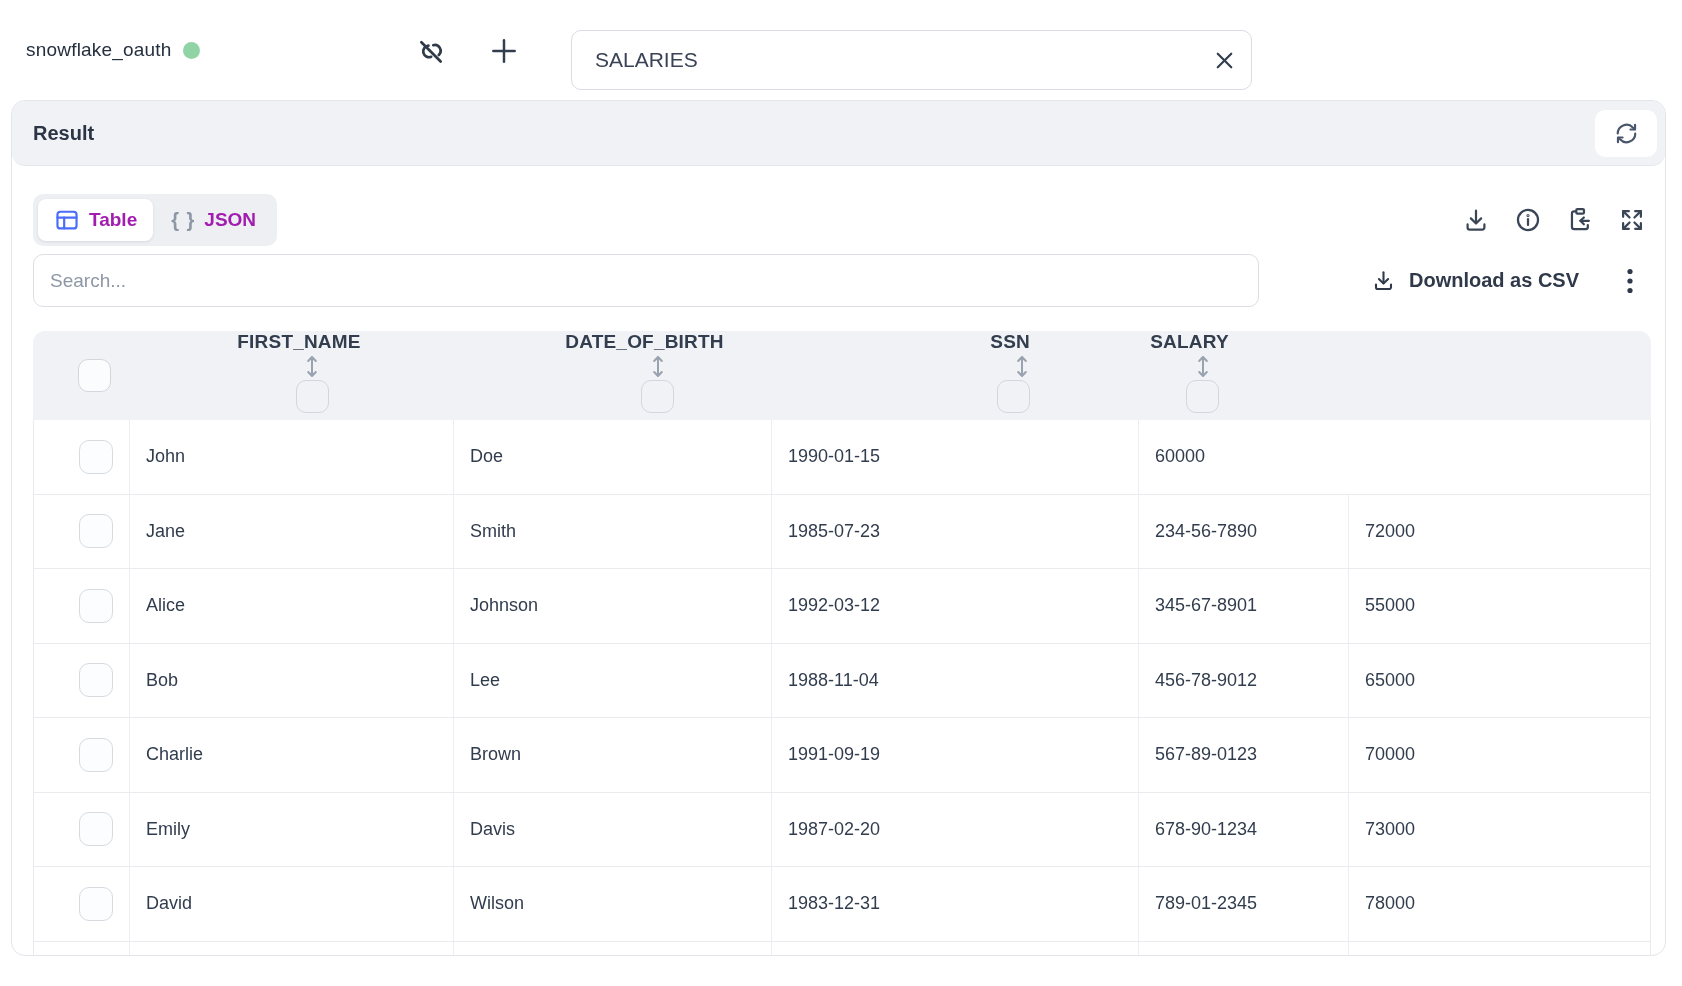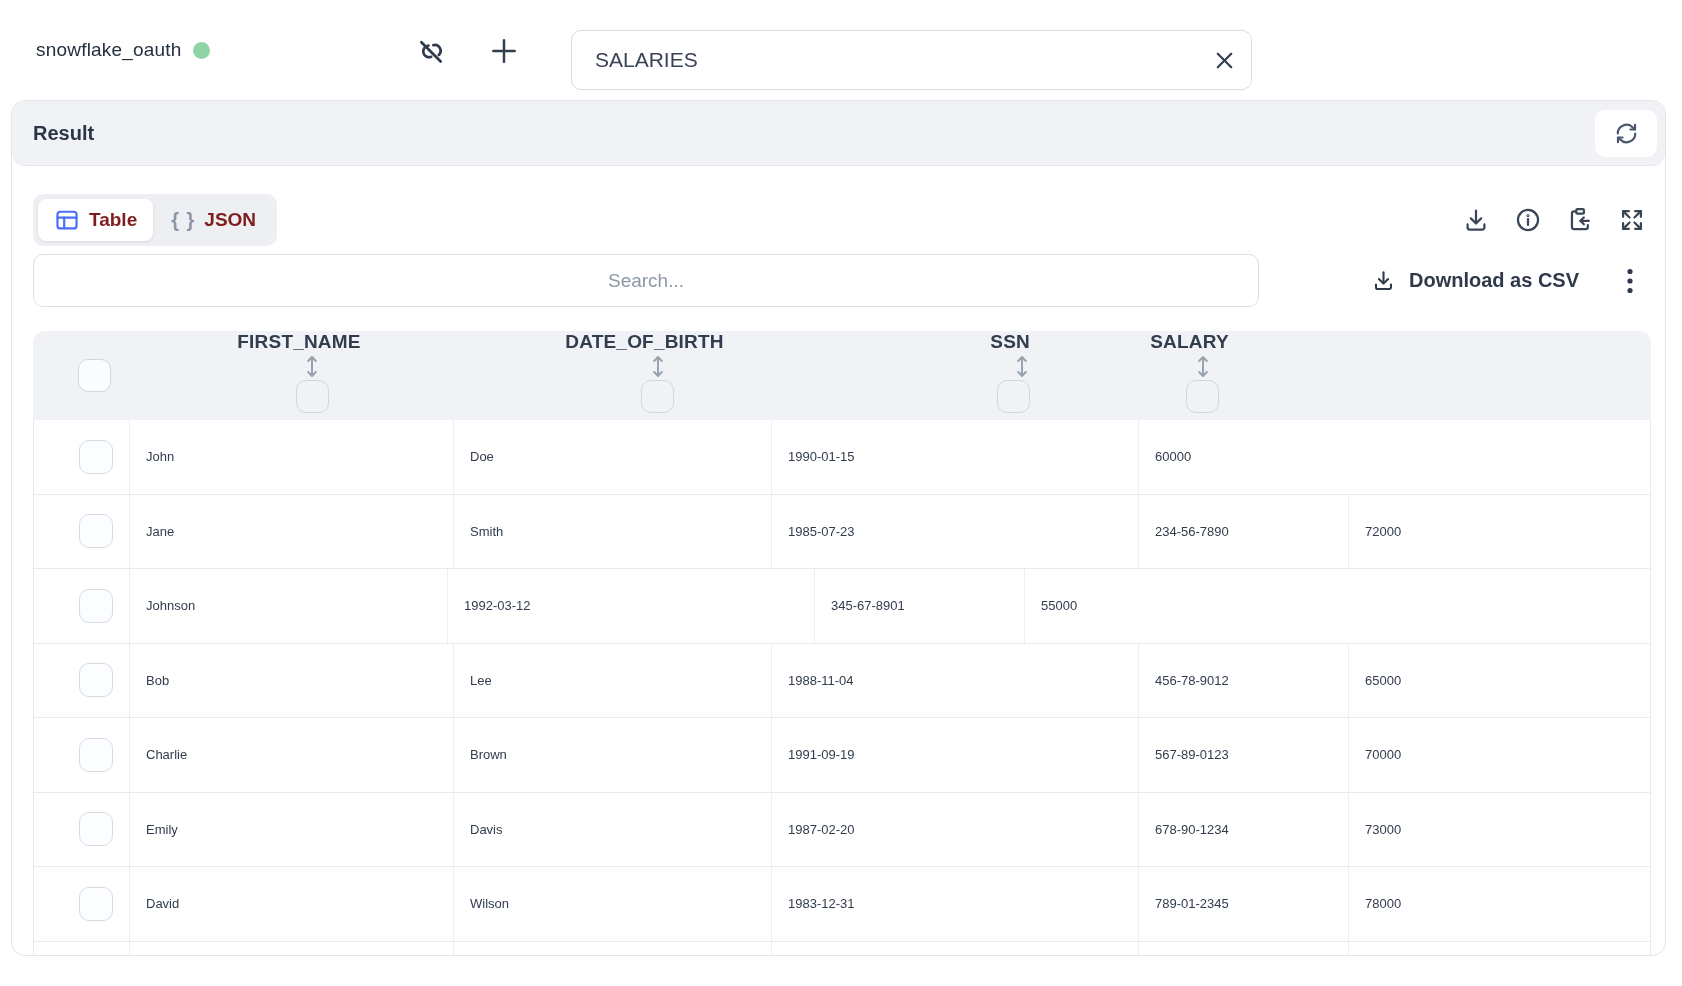--- a/index.html
+++ b/index.html
@@ -1,21 +1,21 @@
 <!DOCTYPE html>
 <html><head>
 <meta charset="utf-8">
 <style>
   * { margin:0; padding:0; box-sizing:border-box; }
   html,body { width:1682px; height:986px; background:#ffffff;
     font-family:"Liberation Sans","DejaVu Sans",sans-serif; color:#323d4e; overflow:hidden; }
 
   
   .topbar { position:absolute; left:0; top:0; width:1682px; height:100px; background:#fff; }
-  .conn { position:absolute; left:36px; top:0; height:100px; display:flex; align-items:center; gap:11px; }
+  .conn { position:absolute; left:26px; top:0; height:100px; display:flex; align-items:center; gap:11px; }
   .conn-name { font-size:19px; font-weight:500; color:#25303f; letter-spacing:.2px; }
   .status-dot { width:17px; height:17px; border-radius:50%; background:#90d4a6; }
   .icon-btn { background:none; border:none; cursor:pointer; display:flex; align-items:center; justify-content:center; }
   .unlink-btn { position:absolute; left:412px; top:33px; width:38px; height:36px; }
   .plus-btn { position:absolute; left:485px; top:33px; width:38px; height:36px; }
   .name-input-wrap { position:absolute; left:571px; top:30px; width:681px; height:60px;
     border:1.5px solid #d9dde3; border-radius:10px; background:#fff; display:flex; align-items:center; }
   .name-input { flex:1; border:none; outline:none; background:transparent; font-size:21px;
     color:#3a4355; padding:0 0 0 23px; font-family:inherit; }
   .clear-btn { width:54px; height:56px; }
@@ -29,51 +29,51 @@
   .refresh-btn { margin-left:auto; width:62px; height:47px; background:#fff; border:none;
     border-radius:10px; cursor:pointer; display:flex; align-items:center; justify-content:center; }
 
   
   .toolbar { display:flex; justify-content:space-between; align-items:center;
     margin:28px 18px 0 21px; height:52px; }
   .tabs { display:flex; align-items:center; background:#edeff3; border-radius:10px; padding:5px; gap:2px; }
   .tab { display:flex; align-items:center; gap:9px; height:42px; padding:0 16px; border:none;
     background:transparent; border-radius:8px; cursor:pointer; font-family:inherit; }
   .tab.active { background:#fff; box-shadow:0 1px 3px rgba(20,30,50,.10); }
-  .tab-label { font-size:19px; font-weight:700; color:#7f1d1d; }
+  .tab-label { font-size:19px; font-weight:700; color:#a21caf; }
   .braces { font-size:20px; font-weight:600; color:#8d96a4; letter-spacing:1px; }
   .view-actions { display:flex; align-items:center; gap:22px; }
   .view-actions .icon-btn { width:30px; height:30px; }
 
   
   .search-row { display:flex; align-items:center; justify-content:space-between;
     margin:8px 30px 0 21px; height:53px; }
   .search-input { width:1226px; height:53px; border:1.5px solid #dbdfe5; border-radius:10px;
-    font-size:19px; color:#3a4355; padding:0 16px; outline:none; font-family:inherit; background:#fff;text-align:center; }
+    font-size:19px; color:#3a4355; padding:0 16px; outline:none; font-family:inherit; background:#fff; }
   .search-input::placeholder { color:#8d97a5; }
   .search-side { display:flex; align-items:center; gap:46px; }
   .csv-btn { display:flex; align-items:center; gap:13px; background:none; border:none; cursor:pointer; font-family:inherit; }
   .csv-label { font-size:20px; font-weight:700; color:#2f3949; }
 
   
   .dtable { margin:24px 20px 0 21px; width:1618px; }
   .thead { display:flex; align-items:center; height:89px; background:#f0f2f5; border-radius:12px 12px 0 0; }
   .th { display:flex; align-items:center; height:100%; }
   .th-label { font-size:19px; font-weight:700; color:#323d4e; letter-spacing:.2px; }
   .sort-icon { margin-left:26px; flex:none; }
   .hbox { width:33px; height:33px; border:1.5px solid #d2d7de; border-radius:10px; margin-left:26px;
     flex:none; cursor:pointer; background:transparent; }
   .col-check { width:96px; flex:none; }
   .col-0 { width:324px; flex:none; } .col-1 { width:318px; flex:none; }
   .col-2 { width:367px; flex:none; } .col-3 { width:210px; flex:none;align-items:flex-end; } .col-4 { width:303px; flex:none; }
   .th.col-0,.th.col-1,.th.col-2,.th.col-3,.th.col-4 { padding-left:16px;flex-direction:column; }
   .th-check { padding-left:45px; }
   .tbody { border-left:1px solid #e9ebef; border-right:1px solid #e9ebef; }
   .tr { display:flex; height:74.5px; border-bottom:1px solid #e9ebef; background:#fff; }
-  .td { display:flex; align-items:center; font-size:13px; color:#313c4d; padding-left:16px;
+  .td { display:flex; align-items:center; font-size:18px; color:#313c4d; padding-left:16px;
     border-right:1px solid #eceef1; overflow:hidden; white-space:nowrap; }
   .td:last-child { border-right:none; }
   .td-check { width:96px; flex:none; padding-left:45px; border-right:1px solid #eceef1; display:flex; align-items:center; }
   .checkbox { width:34px; height:34px; border:1.5px solid #d6dbe2; border-radius:10px; background:#fcfdfe; cursor:pointer; flex:none; }
   svg { display:block; }
 </style>
 </head>
 <body>
 
 <div class="topbar">
@@ -292,20 +292,21 @@
           <div class="td col-0">Jane</div>
           <div class="td col-1">Smith</div>
           <div class="td col-2">1985-07-23</div>
           <div class="td col-3">234-56-7890</div>
           <div class="td col-4">72000</div>
         </div>
         <div class="tr">
           <div class="td td-check">
             <span class="checkbox"></span>
           </div>
+          <div class="td col-0">Alice</div>
           <div class="td col-1">Johnson</div>
           <div class="td col-2">1992-03-12</div>
           <div class="td col-3">345-67-8901</div>
           <div class="td col-4">55000</div>
         </div>
         <div class="tr">
           <div class="td td-check">
             <span class="checkbox"></span>
           </div>
           <div class="td col-0">Bob</div>

